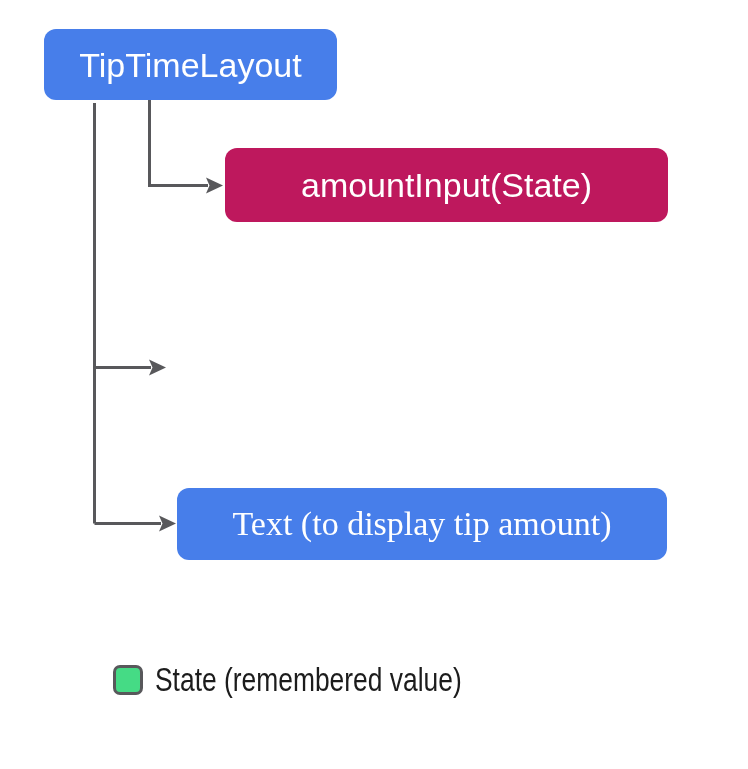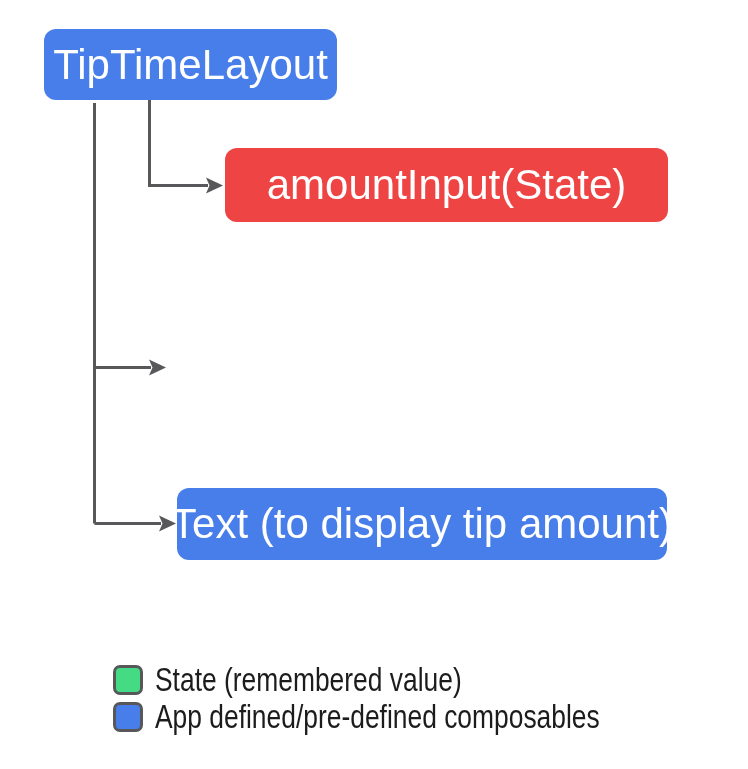--- a/index.html
+++ b/index.html
@@ -24,31 +24,31 @@
     z-index: 1;
   }
   .node {
     position: absolute;
     z-index: 2;
     display: flex;
     align-items: center;
     justify-content: center;
     border-radius: 12px;
     color: #ffffff;
-    font-size: 42px;
+    font-size: 34px;
     line-height: 1;
     white-space: nowrap;
   }
   .node--composable { background: #477EEA; }
-  .node--state      { background: #ef4444; }
+  .node--state      { background: #be185d; }
 
   .node--root   { left: 44px;  top: 29px;  width: 293px; height: 71px; }
   .node--amount { left: 225px; top: 148px; width: 443px; height: 74px; }
   .node--edit   { left: 167px; top: 332px; width: 331px; height: 70px; }
-  .node--text   { left: 177px; top: 488px; width: 490px; height: 72px; }
+  .node--text   { left: 177px; top: 488px; width: 490px; height: 72px; font-family: Liberation Serif, serif; }
 
   .legend-row {
     position: absolute;
     left: 113px;
     display: flex;
     align-items: center;
     z-index: 2;
     height: 30px;
   }
   .legend-row--state      { top: 628px; margin-top: 37px; }
@@ -103,18 +103,14 @@
 
   <div class="node node--composable node--text">
     <span>Text (to display tip amount)</span>
   </div>
 
   <div class="legend-row legend-row--state">
     <span class="legend-swatch legend-swatch--state"></span>
     <span class="legend-label">State (remembered value)</span>
   </div>
 
-  <div class="legend-row legend-row--composable">
-    <span class="legend-swatch legend-swatch--composable"></span>
-    <span class="legend-label">App defined/pre-defined composables</span>
-  </div>
 
 </div>
 
 </body></html>

